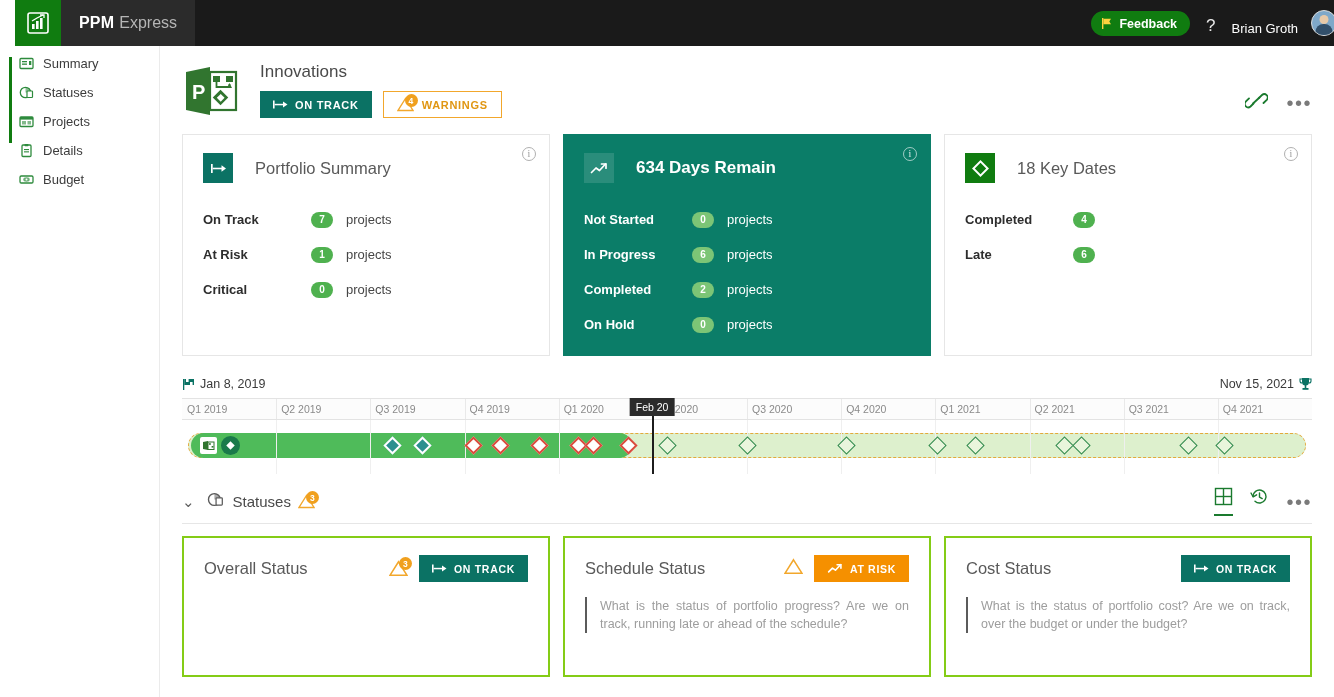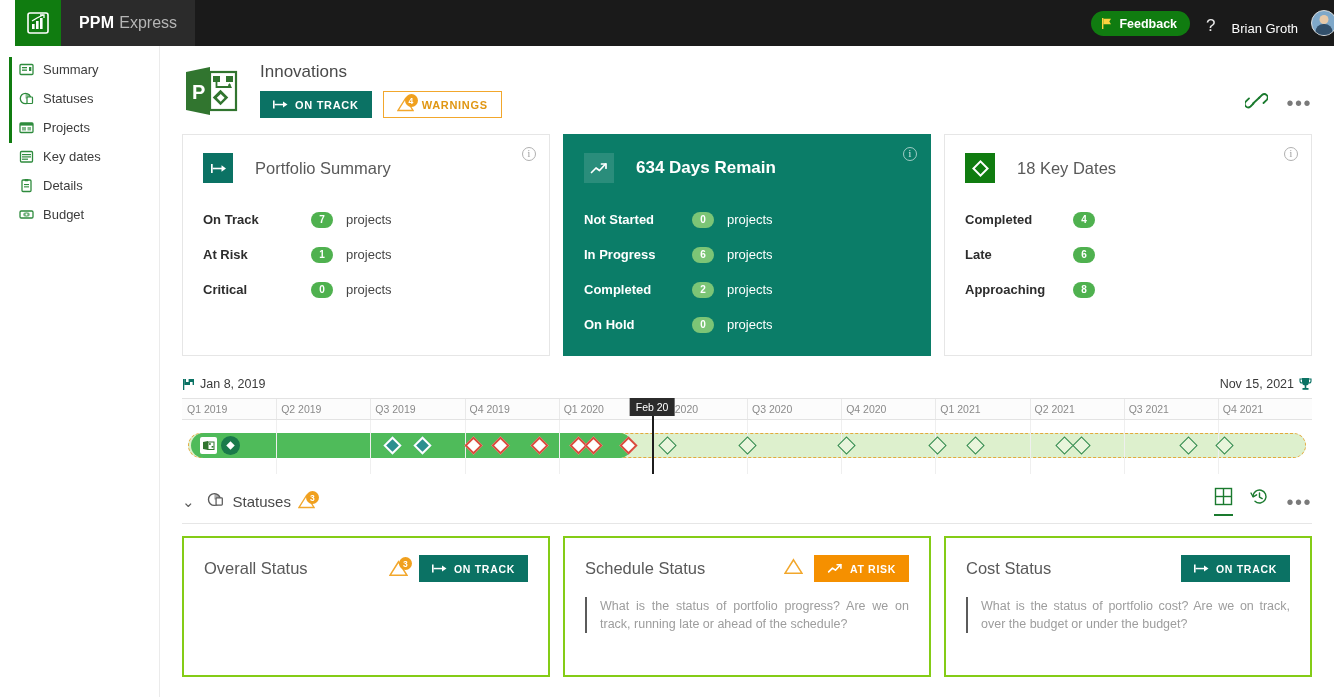--- a/index.html
+++ b/index.html
@@ -59,21 +59,21 @@
     transform: translateX(-50%); z-index: 2;
   }
 
   
   .body-wrap { display: flex; width: 1334px; height: 651px; }
 
   
   .sidebar {
     width: 160px; flex: 0 0 160px; height: 651px;
     background: #ffffff; border-right: 1px solid #ebebeb;
-    padding-top: 9px; position: relative;
+    padding-top: 3px; position: relative;
   }
   .sidebar-accent {
     position: absolute; left: 9px; top: 11px;
     width: 3px; height: 86px; background: #107c10;
   }
   .side-item {
     display: flex; align-items: center; gap: 9px;
     height: 29px; padding-left: 18px; cursor: pointer;
   }
   .side-label { font-size: 13px; color: #3c3c3c; }
@@ -269,31 +269,20 @@
         <svg width="15" height="15" viewBox="0 0 15 15">
           <rect x="1" y="3" width="13" height="9.5" rx="1" fill="none" stroke="#2e8b3d" stroke-width="1.3"></rect>
           <rect x="1" y="3" width="13" height="2.6" fill="#2e8b3d"></rect>
           <rect x="3" y="7" width="4" height="3.5" fill="#2e8b3d" opacity=".6"></rect>
           <rect x="8.5" y="7" width="3.5" height="3.5" fill="#2e8b3d" opacity=".6"></rect>
         </svg>
       </span>
       <span class="side-label">Projects</span>
     </div>
 
-    <div class="side-item">
-      <span class="side-ico">
-        <svg width="15" height="15" viewBox="0 0 15 15">
-          <rect x="1.5" y="2.5" width="12" height="10.5" rx="1" fill="none" stroke="#2e8b3d" stroke-width="1.3"></rect>
-          <rect x="3" y="5" width="9" height="1.2" fill="#2e8b3d"></rect>
-          <rect x="3" y="7.3" width="9" height="1.2" fill="#2e8b3d"></rect>
-          <rect x="3" y="9.6" width="6" height="1.2" fill="#2e8b3d"></rect>
-        </svg>
-      </span>
-      <span class="side-label">Key dates</span>
-    </div>
 
     <div class="side-item">
       <span class="side-ico">
         <svg width="15" height="15" viewBox="0 0 15 15">
           <rect x="3" y="2" width="9" height="11.5" rx="1" fill="none" stroke="#2e8b3d" stroke-width="1.3"></rect>
           <rect x="5.6" y="1" width="3.8" height="2.2" rx=".6" fill="#2e8b3d"></rect>
           <rect x="5" y="6" width="5" height="1.1" fill="#2e8b3d"></rect>
           <rect x="5" y="8.3" width="5" height="1.1" fill="#2e8b3d"></rect>
         </svg>
       </span>
@@ -436,24 +425,20 @@
           </span>
           <span class="kpi-title">18 Key Dates</span>
         </div>
         <div class="kpi-line">
           <span class="kpi-lbl">Completed</span>
           <span class="pill">4</span>
         </div>
         <div class="kpi-line">
           <span class="kpi-lbl">Late</span>
           <span class="pill">6</span>
-        </div>
-        <div class="kpi-line">
-          <span class="kpi-lbl">Approaching</span>
-          <span class="pill">8</span>
         </div>
       </div>
     </div>
 
     <div class="timeline">
       <div class="tl-dates">
         <div class="tl-date-l">
           <svg width="13" height="13" viewBox="0 0 13 13">
             <rect x="1" y="1" width="1.3" height="11" fill="#0b7264"></rect>
             <path d="M2.3 1 L12 1 L12 7 L2.3 7 Z" fill="#0b7264"></path>

